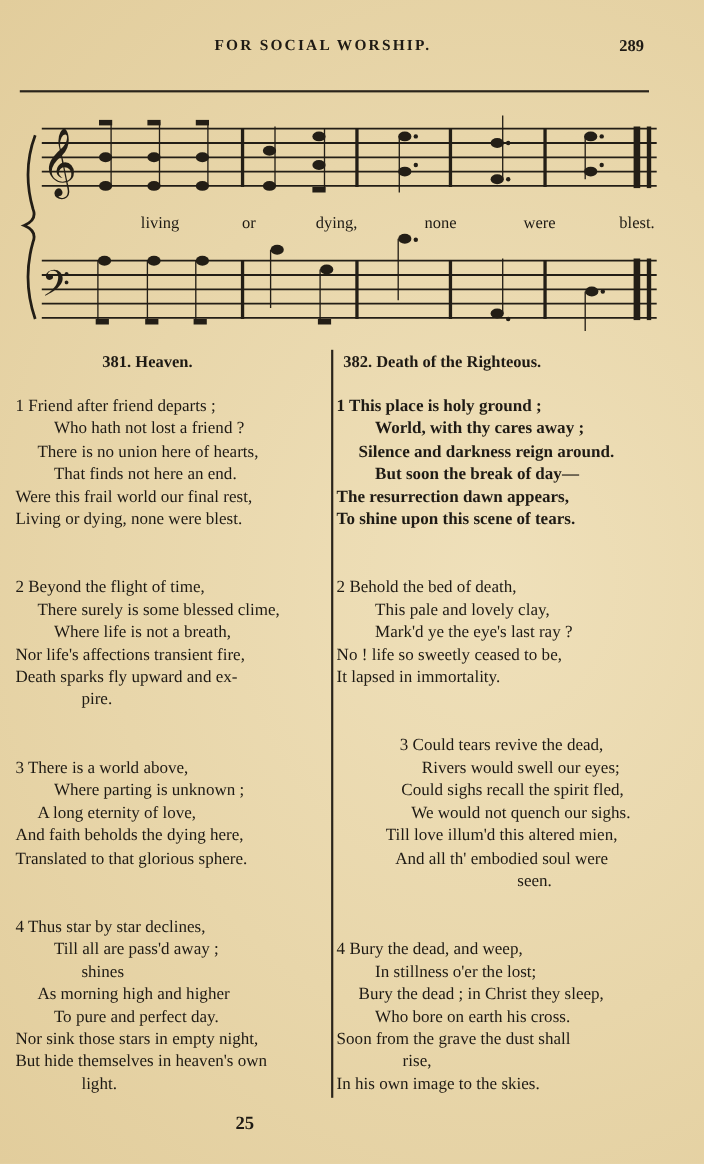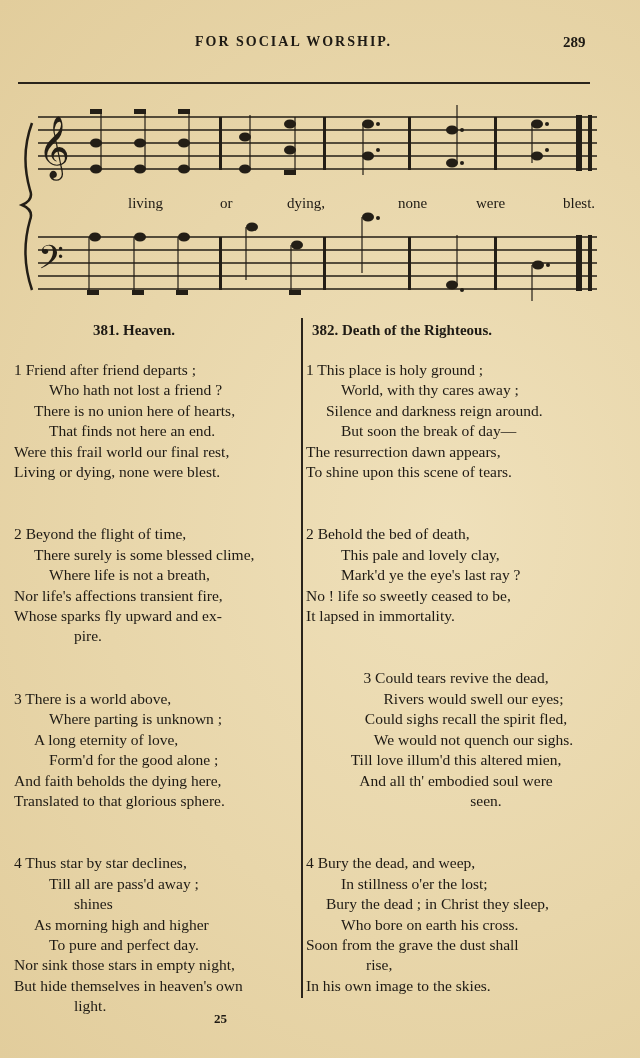--- a/index.html
+++ b/index.html
@@ -45,21 +45,21 @@
   .col-left .hymn-title { padding-left: 79px; }
   .col-right .hymn-title { padding-left: 6px; }
   .stanza { font-family: "Liberation Serif", serif; font-size: 15.5px; line-height: 20.4px; }
   .line { white-space: nowrap; }
   .ind0 { padding-left: 0; }
   .ind2 { padding-left: 20px; }
   .ind3 { padding-left: 35px; }
   .ind4 { padding-left: 60px; }
   .footer-sig {
     position: absolute; left: 214px; top: 1011px;
-    font-family: "Liberation Serif", serif; font-weight: bold; font-size: 13px;
+    font-family: "Liberation Serif", serif; font-weight: bold; font-size: 17px;
   }
 </style>
 </head>
 <body>
 
 <div class="running-head">
   <span class="running-title">FOR SOCIAL WORSHIP.</span>
   <span class="page-number">289</span>
 </div>
 <div class="head-rule"></div>
@@ -166,21 +166,21 @@
       <line x1="457" y1="140" x2="457" y2="190" stroke-width="1.2"></line>
 
       <ellipse cx="538" cy="170" rx="6" ry="4.5" stroke="none"></ellipse>
         <circle cx="548" cy="170" r="2" stroke="none"></circle>
       <line x1="532" y1="170" x2="532" y2="206" stroke-width="1.2"></line>
     </g>
   </svg>
   <span class="lyric" style="left:84px">living</span>
   <span class="lyric" style="left:176px">or</span>
   <span class="lyric" style="left:243px">dying,</span>
-  <span class="lyric" style="left:354px">none</span>
+  <span class="lyric" style="left:342px">none</span>
   <span class="lyric" style="left:432px">were</span>
   <span class="lyric" style="left:519px">blest.</span>
 </div>
 
 <div class="col-divider"></div>
 
 <div class="col col-left">
   <div class="hymn-title">381. Heaven.</div>
   <div id="h0">
       <div class="stanza" style="margin-top: 18px;">
@@ -189,48 +189,47 @@
         <div class="line ind2">There is no union here of hearts,</div>
         <div class="line ind3">That finds not here an end.</div>
         <div class="line ind0">Were this frail world our final rest,</div>
         <div class="line ind0">Living or dying, none were blest.</div>
       </div>
       <div class="stanza" style="margin-top: 42px;">
         <div class="line ind0">2 Beyond the flight of  time,</div>
         <div class="line ind2">There surely is some blessed clime,</div>
         <div class="line ind3">Where life is not a breath,</div>
         <div class="line ind0">Nor life's affections transient fire,</div>
-        <div class="line ind0">Whose sparks fly upward and ex-</div>
+        <div class="line ind0">Death sparks fly upward and ex-</div>
         <div class="line ind4">pire.</div>
       </div>
       <div class="stanza" style="margin-top: 42px;">
         <div class="line ind0">3 There is a  world above,</div>
         <div class="line ind3">Where parting is unknown ;</div>
         <div class="line ind2">A long eternity of love,</div>
-        <div class="line ind3">Form'd for the  good alone ;</div>
         <div class="line ind0">And faith beholds the dying here,</div>
         <div class="line ind0">Translated to that glorious sphere.</div>
       </div>
       <div class="stanza" style="margin-top: 42px;">
         <div class="line ind0">4 Thus star by star declines,</div>
         <div class="line ind3">Till all are pass'd away ;</div>
         <div class="line ind4">shines</div>
         <div class="line ind2">As  morning  high  and  higher</div>
         <div class="line ind3">To pure and perfect day.</div>
         <div class="line ind0">Nor sink those  stars in empty night,</div>
         <div class="line ind0">But hide themselves in heaven's own</div>
         <div class="line ind4">light.</div>
       </div>
     </div>
 </div>
 
 <div class="col col-right">
   <div class="hymn-title">382. Death of the Righteous.</div>
   <div id="h1">
-      <div class="stanza" style="margin-top: 18px;">
+      <div class="stanza" style="margin-top: 18px; font-weight: bold;">
         <div class="line ind0">1 This place is holy ground ;</div>
         <div class="line ind3">World,  with thy cares away ;</div>
         <div class="line ind2">Silence and darkness reign around.</div>
         <div class="line ind3">But soon the break of day—</div>
         <div class="line ind0">The resurrection dawn appears,</div>
         <div class="line ind0">To shine upon this scene of tears.</div>
       </div>
       <div class="stanza" style="margin-top: 42px;">
         <div class="line ind0">2 Behold the bed of death,</div>
         <div class="line ind3">This pale and lovely clay,</div>

